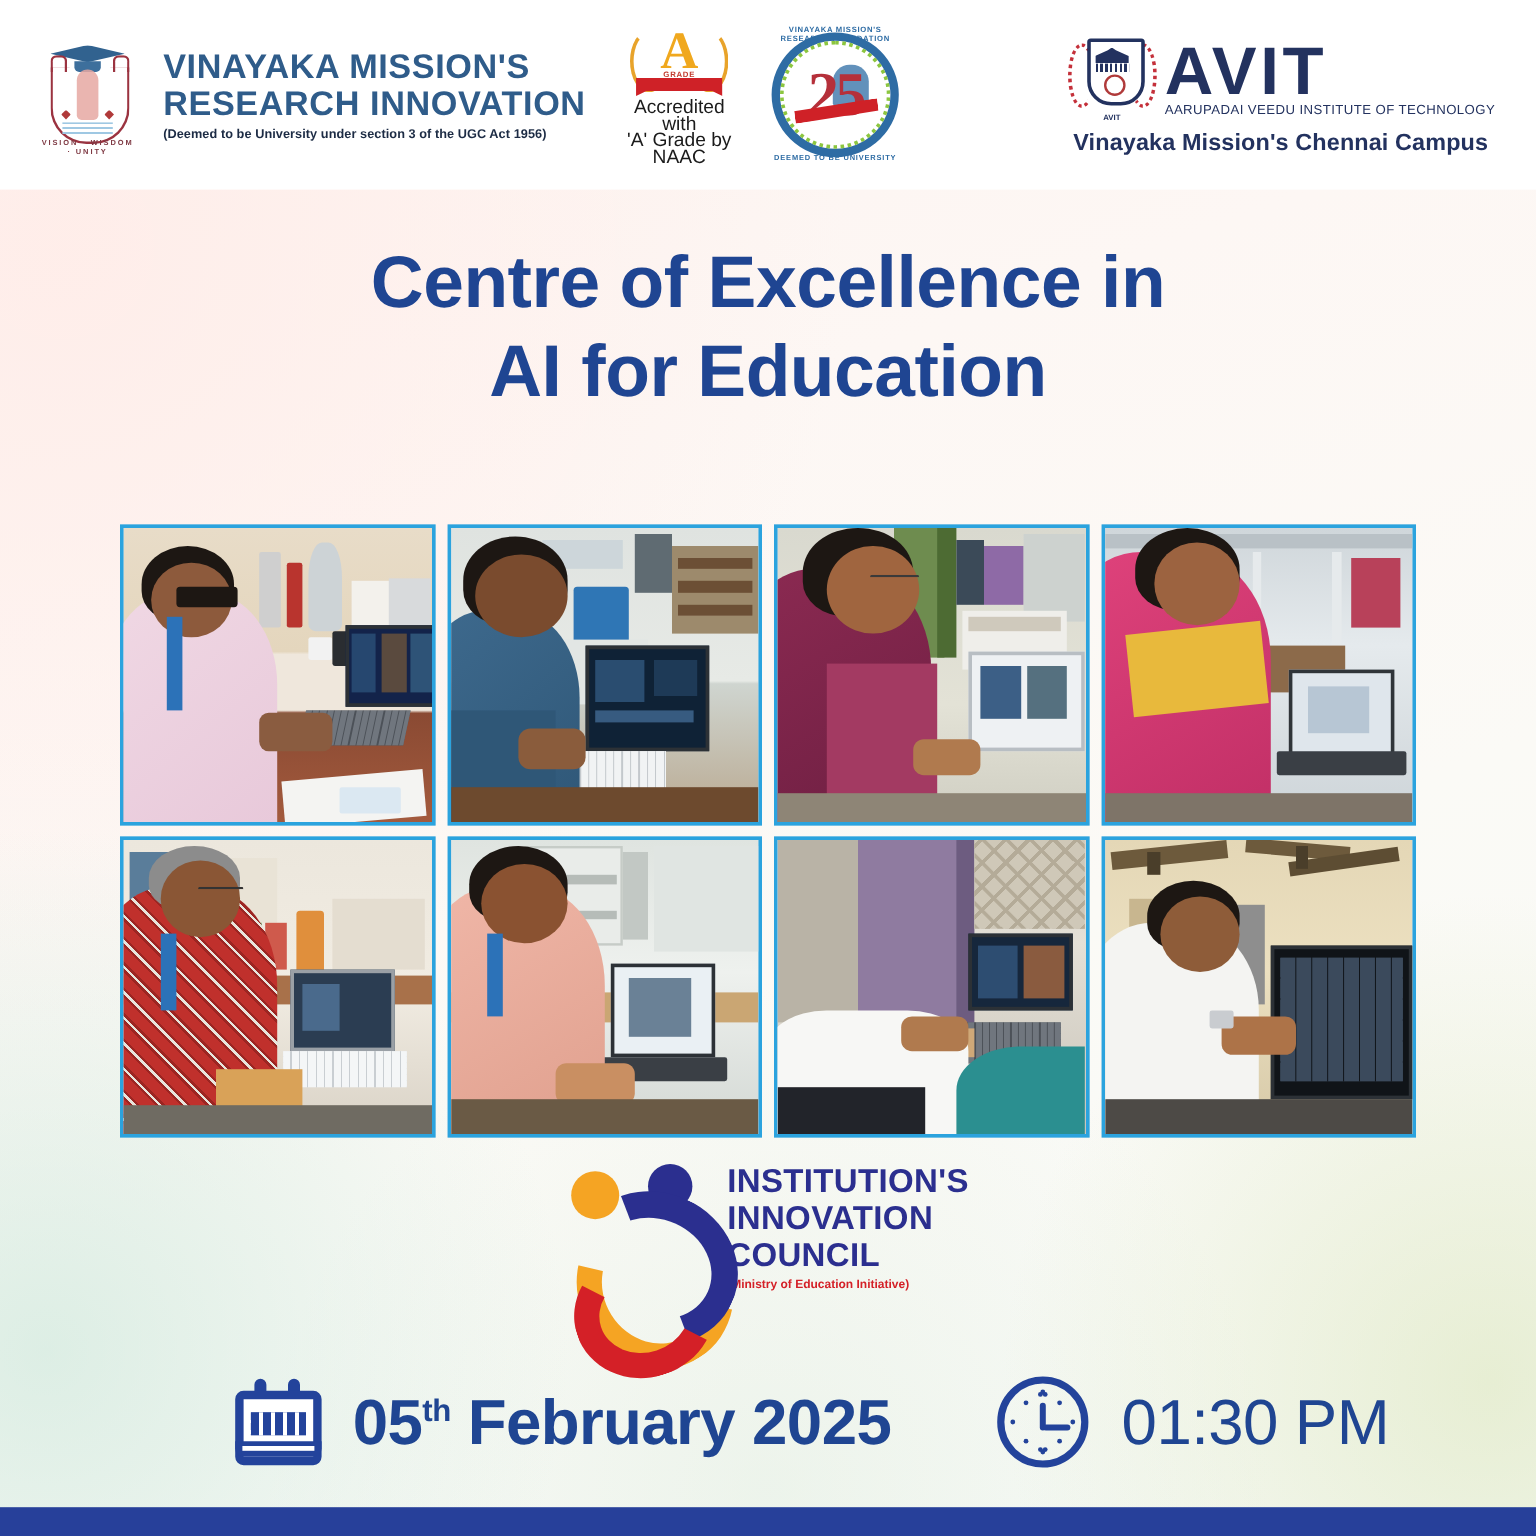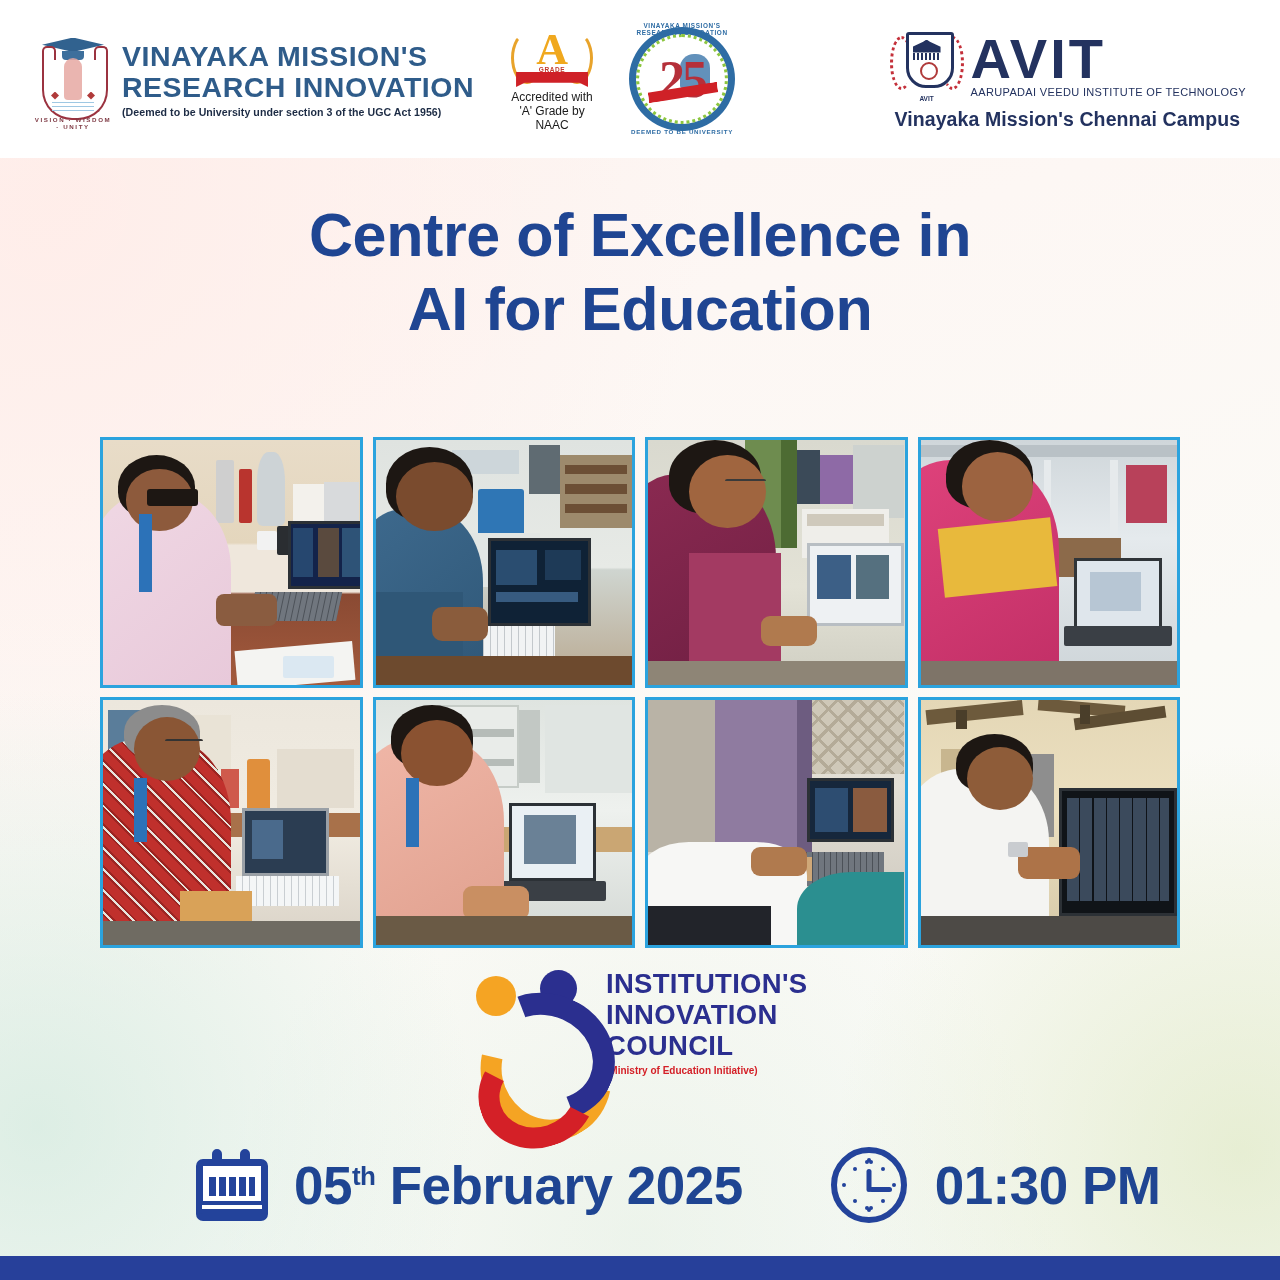--- a/index.html
+++ b/index.html
@@ -35,36 +35,36 @@
   .crest .shield:after{content:"";position:absolute;right:-2px;top:-10px;width:10px;height:12px;border:2px solid #9b3340;border-bottom:none;border-radius:5px 5px 0 0;}
   .crest .torch{position:absolute;left:30px;top:26px;width:18px;height:42px;background:#e6a8a2;
      border-radius:9px 9px 4px 4px;opacity:.85;}
   .crest .ld{position:absolute;width:8px;height:8px;background:#b03a3a;top:60px;
      clip-path:polygon(50% 0,100% 50%,50% 100%,0 50%);}
   .crest .ld.l{left:17px;} .crest .ld.r{right:17px;}
   .crest .wave{position:absolute;left:18px;top:70px;width:42px;height:10px;
      background:repeating-linear-gradient(to bottom,#9fc8e3 0 1.5px,transparent 1.5px 4px);}
   .crest .motto{position:absolute;left:0;bottom:-3px;width:78px;text-align:center;
      font-size:6.2px;letter-spacing:1.6px;color:#7f3a44;font-weight:700;}
-  .vm-text{margin-left:10px;}
+  .vm-text{margin-left:24px;}
   .vm-l1,.vm-l2{color:#2f5c8a;font-weight:700;font-size:28.5px;letter-spacing:.5px;
      line-height:31px;font-family:"Liberation Sans", sans-serif;}
   .vm-sub{color:#1c2b44;font-size:10.6px;font-weight:700;margin-top:3px;letter-spacing:.05px;}
 
   .naac{margin-left:30px;width:96px;text-align:center;flex:0 0 auto;}
   .naac-badge{position:relative;height:64px;}
   .naac-A{position:absolute;left:0;right:0;top:2px;font-size:44px;font-weight:700;color:#f0a81e;
      line-height:44px;font-family:"Liberation Serif", serif;}
   .naac-grade{position:absolute;left:0;right:0;top:40px;font-size:6.5px;color:#c23b2e;font-weight:700;letter-spacing:.6px;}
   .wreath{position:absolute;top:6px;width:26px;height:46px;border:3px solid #e8a32a;border-radius:50%/50%;}
   .wreath.l{left:7px;border-right-color:transparent;border-top-color:transparent;}
   .wreath.r{right:7px;border-left-color:transparent;border-top-color:transparent;}
   .ribbon{position:absolute;left:12px;top:46px;width:72px;height:15px;background:#cf2127;
      clip-path:polygon(0 0,100% 0,100% 100%,88% 72%,12% 72%,0 100%);}
-  .naac-t1,.naac-t2{font-size:12px;color:#1b1b1b;line-height:14px;font-weight:400;}
+  .naac-t1,.naac-t2{font-size:16px;color:#1b1b1b;line-height:14px;font-weight:400;}
 
   .logo25{margin-left:22px;width:120px;height:118px;position:relative;flex:0 0 auto;}
   .logo25 .ring{position:absolute;inset:7px;border-radius:50%;border:7px solid #2e6ca4;}
   .logo25 .ring2{position:absolute;inset:14px;border-radius:50%;border:3px dotted #8cc63f;}
   .logo25 .num{position:absolute;inset:0;display:flex;align-items:center;justify-content:center;
      font-size:52px;font-weight:700;color:#b5303a;font-family:"Liberation Serif",serif;letter-spacing:-3px;}
   .logo25 .dome{position:absolute;left:58px;top:34px;width:30px;height:34px;background:#2e6ca4;opacity:.75;
      border-radius:14px 14px 2px 2px;}
   .logo25 .rb{position:absolute;left:26px;top:66px;width:70px;height:13px;background:#cf2127;transform:rotate(-7deg);
      clip-path:polygon(0 18%,100% 0,100% 80%,0 100%);}
@@ -161,21 +161,21 @@
   .cal .bar{position:absolute;left:0;top:52px;width:72px;height:13px;background:#23439b;border-radius:0 0 7px 7px;}
   .cal .bar2{position:absolute;left:6px;top:56px;width:60px;height:4px;background:#fff;}
   .date-txt{margin-left:26px;color:#1f4592;font-weight:700;font-size:53px;letter-spacing:-.5px;}
   .date-txt sup{font-size:26px;vertical-align:super;font-weight:700;}
   .clock{position:relative;width:76px;height:76px;margin-left:88px;flex:0 0 auto;
      border:6px solid #23439b;border-radius:50%;box-sizing:border-box;}
   .clock .hh{position:absolute;left:50%;top:16px;width:5px;height:23px;background:#23439b;
      transform:translateX(-50%);border-radius:3px;}
   .clock .mh{position:absolute;left:50%;top:34px;width:23px;height:5px;background:#23439b;border-radius:3px;}
   .clock .pip{position:absolute;width:4px;height:4px;border-radius:50%;background:#23439b;}
-  .time-txt{margin-left:28px;color:#1f4592;font-weight:700;font-size:53px;letter-spacing:-.5px;}
+  .time-txt{margin-left:28px;color:#1f4592;font-weight:400;font-size:53px;letter-spacing:-.5px;}
 
   .bottombar{position:absolute;left:0;top:1256px;width:1280px;height:24px;background:#27409a;}
 </style>
 </head>
 <body>
 
 <div class="poster">
 
   <div class="header">
 

